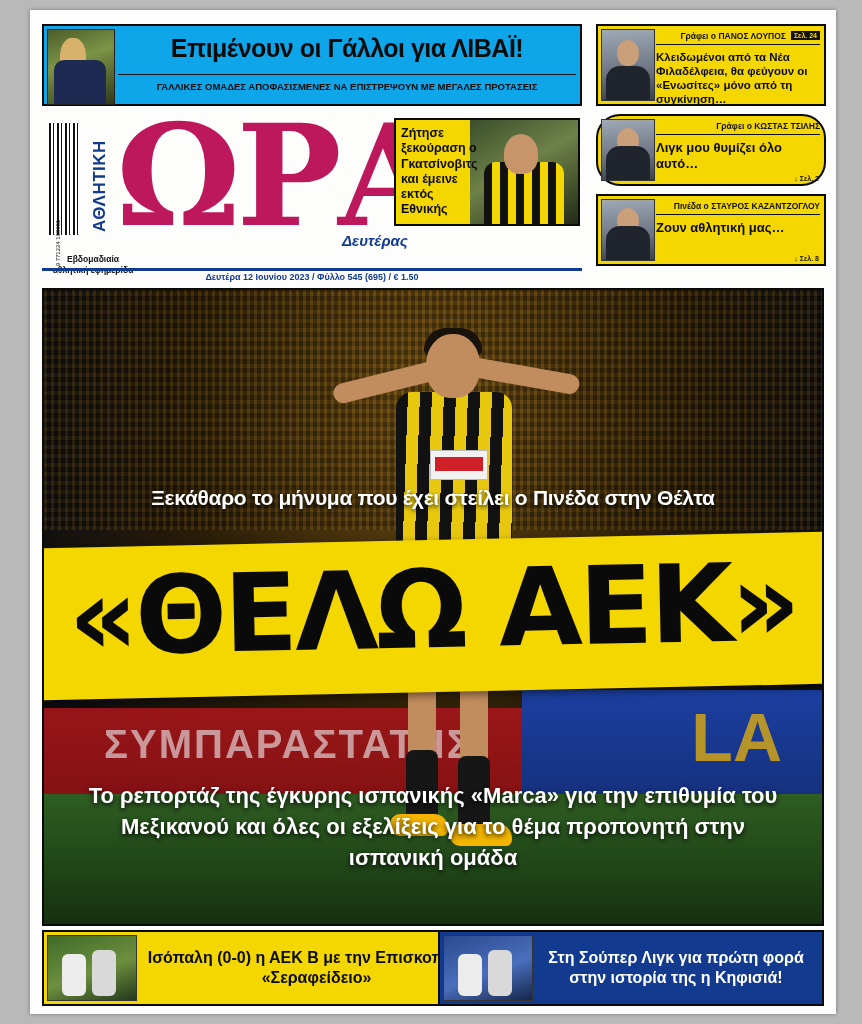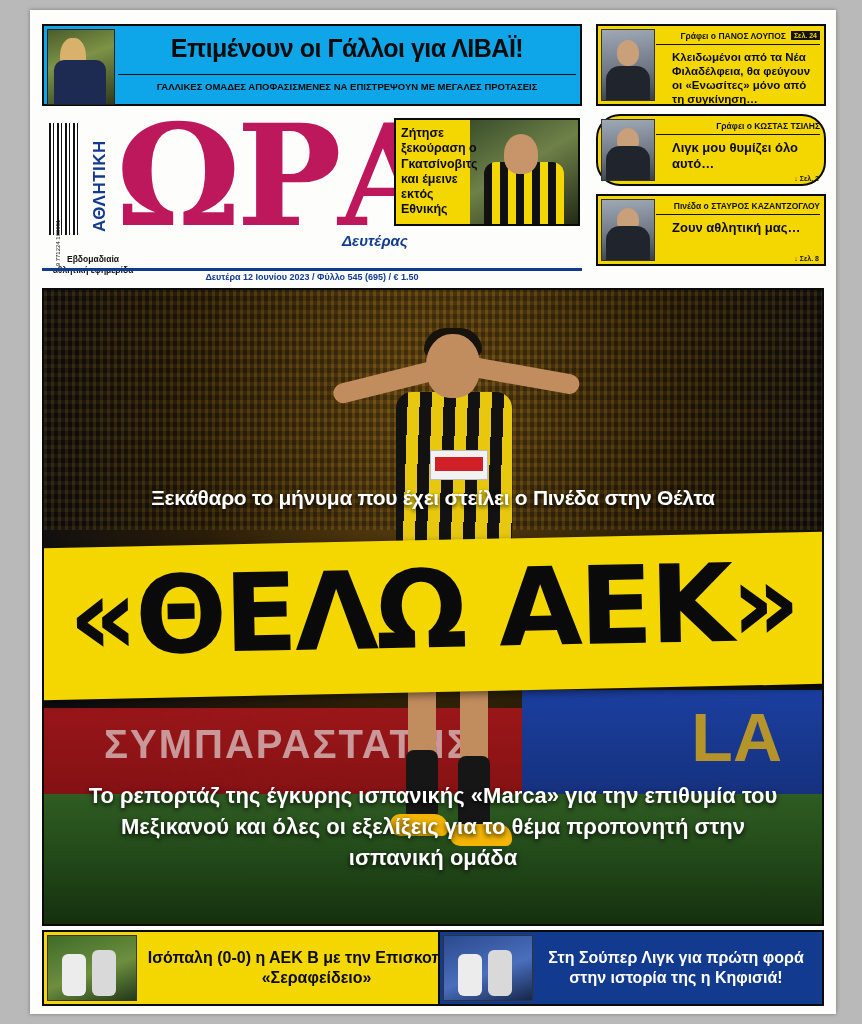--- a/index.html
+++ b/index.html
@@ -90,21 +90,21 @@
     text-align:right;
     border-bottom:1px solid #111;
     padding-bottom:3px;
   }
   .col-box .byline .tag{
     float:right; background:#111; color:#f5d700;
     font-size:7px; padding:1px 3px; margin-left:5px;
   }
   .col-box .text{
     position:absolute; left:58px; right:5px; top:24px;
-    font-size:13px; font-weight:bold; color:#0b0b0b; line-height:1.22;padding-left:16px;
+    font-size:13px; font-weight:bold; color:#0b0b0b; line-height:1.22;
   }
   .col-box.c1 .text{ font-size:11.5px; }
   .col-box .pagref{
     position:absolute; right:5px; bottom:2px;
     font-size:7px; font-weight:bold; color:#111;
   }
 
   
   .masthead{
     position:absolute; left:12px; top:104px; width:540px; height:152px;

